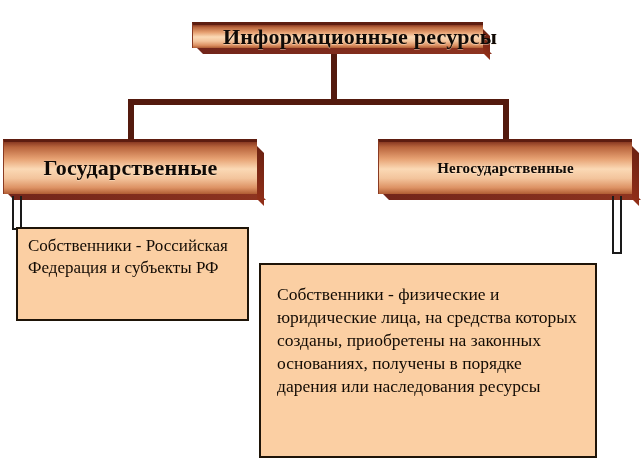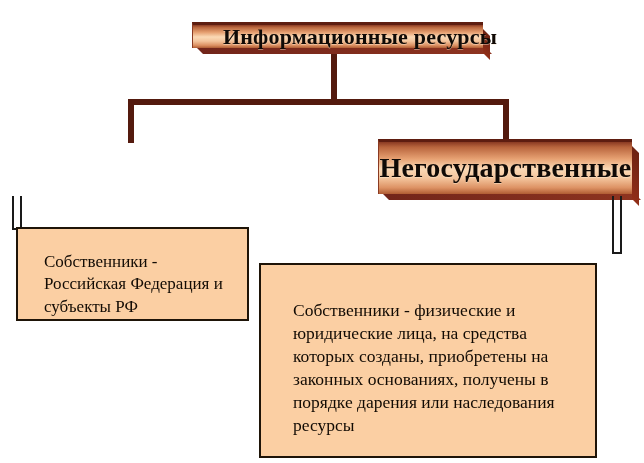--- a/index.html
+++ b/index.html
@@ -68,21 +68,21 @@
     text-shadow: 0 1px 0 rgba(255,235,210,0.45);
   }
 
   #box-root      { left:192px; top:22px;  width:291px; height:26px;padding-left:44px; }
   #box-root .ttl { font-size: 22px; }
 
   #box-state      { left:3px;   top:139px; width:254px; height:55px; }
   #box-state .ttl { font-size: 22px; }
 
   #box-nonstate      { left:378px; top:139px; width:254px; height:55px; }
-  #box-nonstate .ttl { font-size: 28px; }
+  #box-nonstate .ttl { font-size: 15px; }
 
   
   .conn {
     position: absolute;
     background: #541a0e;
     z-index: 2;
   }
   #conn-v-root   { left:331px; top:50px;  width:6px;  height:52px; }
   #conn-h-main   { left:128px; top:99px;  width:381px; height:6px; }
   #conn-v-left   { left:128px; top:99px;  width:6px;  height:44px; }
@@ -115,38 +115,43 @@
   #txt-state {
     left:16px; top:227px; width:233px; height:94px;
     padding: 6px 8px 6px 10px;
     font-size: 17px;
   }
   #txt-nonstate {
     left:259px; top:263px; width:338px; height:195px;
     padding: 18px 14px 28px 16px;
     font-size: 17.5px;
   }
-  .tbox p { margin: 16px; }
+  .tbox p { margin: 0; }
 </style>
 </head>
 <body>
 
 <div id="diagram">
 
   <div class="conn" id="conn-v-root"></div>
   <div class="conn" id="conn-h-main"></div>
   <div class="conn" id="conn-v-left"></div>
   <div class="conn" id="conn-v-right"></div>
 
   <div class="gbox" id="box-root">
     <span class="shadow-b"></span>
     <span class="shadow-r"></span>
     <span class="ttl">Информационные ресурсы</span>
   </div>
 
+  <div class="gbox" id="box-state">
+    <span class="shadow-b"></span>
+    <span class="shadow-r"></span>
+    <span class="ttl">Государственные</span>
+  </div>
 
   <div class="gbox" id="box-nonstate">
     <span class="shadow-b"></span>
     <span class="shadow-r"></span>
     <span class="ttl">Негосударственные</span>
   </div>
 
   <div class="thin" id="thin-left-a"></div>
   <div class="thin" id="thin-left-b"></div>
   <div class="thin" id="thin-left-c"></div>

